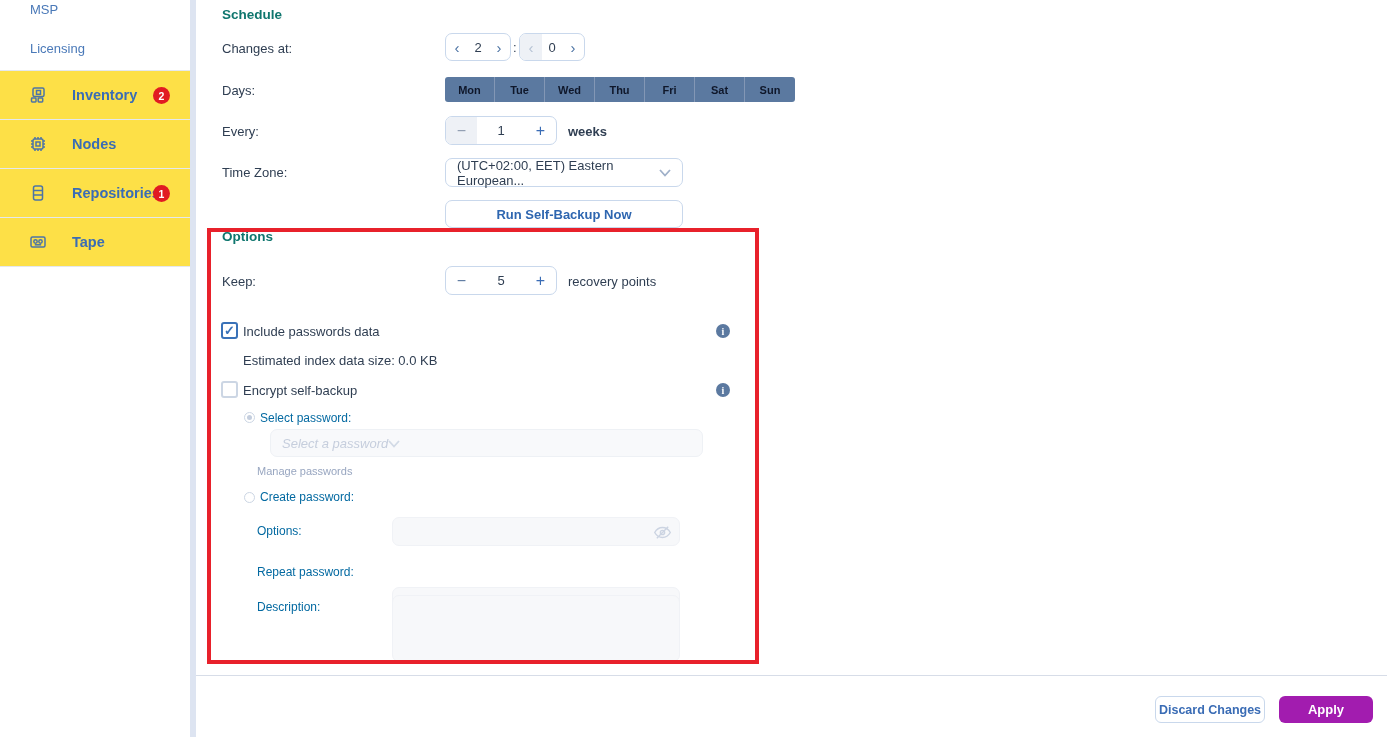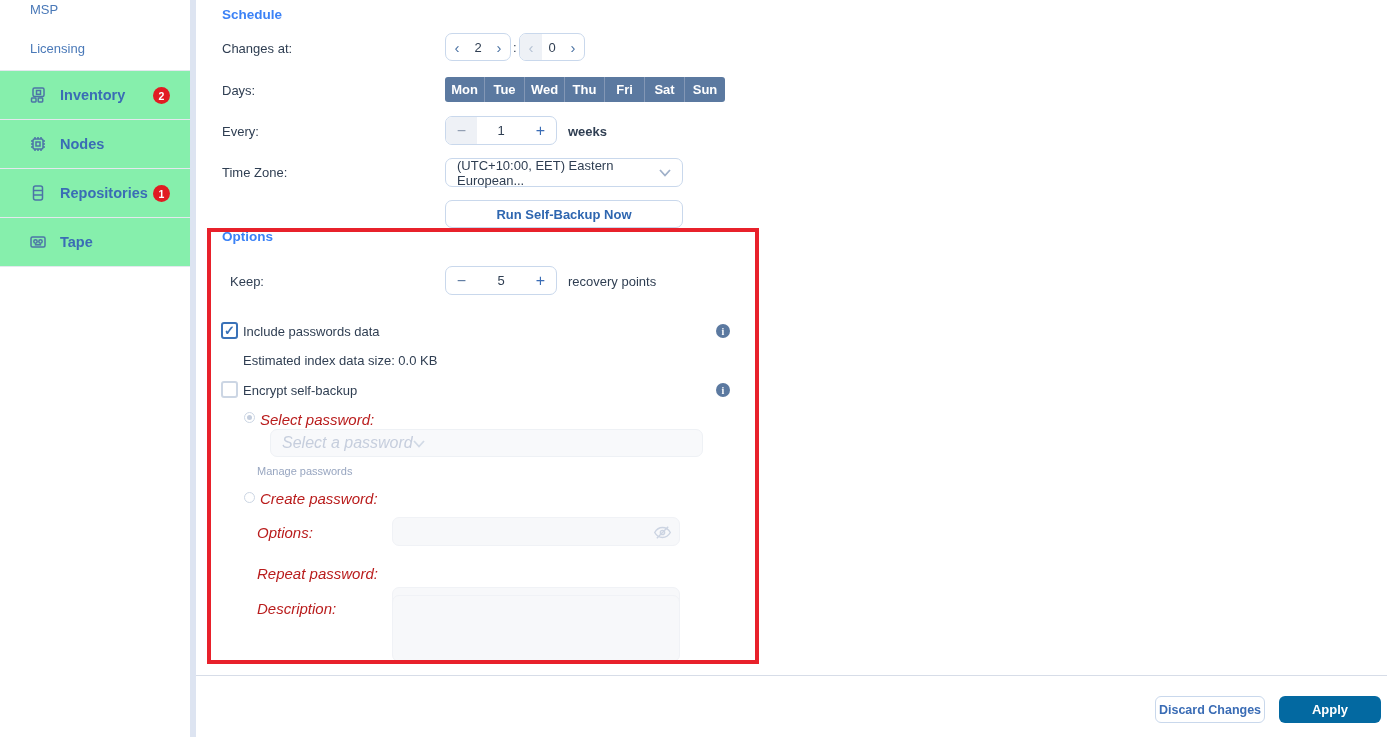--- a/index.html
+++ b/index.html
@@ -5,45 +5,45 @@
   * { box-sizing: border-box; margin: 0; padding: 0; }
   html, body { width: 1387px; height: 737px; overflow: hidden; background: #fff;
     font-family: "Liberation Sans", sans-serif; }
   .app { display: flex; width: 1387px; height: 737px; }
 
   
   .sidebar { width: 190px; height: 737px; position: relative; background: #fff; flex: 0 0 190px; }
   .side-sub { position: absolute; left: 30px; font-size: 13px; color: #4a79b8; cursor: pointer; }
   .side-items { position: absolute; top: 70px; left: 0; right: 0; border-top: 1px solid #e4e8ee; }
   .side-item { height: 49px; border-bottom: 1px solid #e4e8ee; display: flex; align-items: center;
-    padding-left: 28px; position: relative; cursor: pointer; background: #86efac; }
+    padding-left: 28px; position: relative; cursor: pointer; background: #fde047; gap: 12px; }
   .side-item .ilabel { color: #3a6cb5; font-weight: 700; font-size: 14.5px; margin-left: 12px; }
   .side-icon { width: 20px; height: 20px; flex: 0 0 20px; }
   .side-icon svg { stroke: #4c74a6; fill: none; stroke-width: 1.5; }
   .badge { position: absolute; left: 153px; top: 16px; width: 17px; height: 17px; border-radius: 50%;
     background: #e11b22; color: #fff; font-size: 10.5px; font-weight: 700;
     display: flex; align-items: center; justify-content: center; }
   .scrollstrip { width: 6px; height: 737px; background: #dde4f1; flex: 0 0 6px; }
 
   
   .main { position: relative; flex: 1; background: #fff; }
   .abs { position: absolute; }
-  .hdr { font-size: 13.5px; font-weight: 700; color: #3b82f6; }
+  .hdr { font-size: 13.5px; font-weight: 700; color: #0f766e; }
   .lbl { font-size: 13px; color: #2f3e52; }
 
   .spin { display: inline-flex; align-items: center; width: 66px; height: 28px;
     border: 1px solid #c9d8ec; border-radius: 7px; background: #fff; overflow: hidden; }
   .spin .chev { width: 22px; height: 100%; display: flex; align-items: center; justify-content: center;
     color: #4a72a3; font-size: 15px; cursor: pointer; }
   .spin .chev.dis { background: #eef1f6; color: #b6c2d4; }
   .spin .val { flex: 1; text-align: center; font-size: 13px; color: #2f3e52; }
   .colon { font-size: 13px; color: #2f3e52; }
 
   .days { display: flex; border-radius: 3px; overflow: hidden; }
-  .day { width: 40px; height: 25px; background: #5b79a0; color: #ffffff; font-weight: 700; font-size: 13px;
+  .day { width: 50px; height: 25px; background: #5b79a0; color: #0f172a; font-weight: 700; font-size: 11px;
     display: flex; align-items: center; justify-content: center; border-right: 1px solid #8397b5; cursor: pointer; }
   .day:last-child { border-right: none; }
 
   .stepper { display: inline-flex; align-items: center; width: 112px; height: 29px;
     border: 1px solid #c9d8ec; border-radius: 7px; background: #fff; overflow: hidden; }
   .sbtn { width: 31px; height: 100%; display: flex; align-items: center; justify-content: center;
     font-size: 16px; cursor: pointer; }
   .sbtn.minus-dis { background: #eef1f6; color: #8e9bb0; }
   .sbtn.minus-en { color: #5b79a0; }
   .sbtn.plus { color: #3a6cb5; }
@@ -62,34 +62,34 @@
     display: flex; align-items: center; justify-content: center; cursor: pointer; }
   .check.on { border: 2px solid #3a72b8; color: #3a72b8; font-size: 13px; font-weight: 700; }
   .check.off { border: 2px solid #ccd6e4; }
   .info { width: 14px; height: 14px; border-radius: 50%; background: #5b79a0; color: #fff;
     font-size: 10px; font-weight: 700; font-family: "Liberation Serif", serif;
     display: flex; align-items: center; justify-content: center; cursor: pointer; }
 
   .radio { width: 11px; height: 11px; border-radius: 50%; border: 1.5px solid #ccd6e4; background: #fff;
     display: inline-flex; align-items: center; justify-content: center; }
   .radio.sel::after { content: ""; width: 5px; height: 5px; border-radius: 50%; background: #c4cede; }
-  .dis-lbl { font-size: 15px; color: #b91c1c; font-style: italic; }
+  .dis-lbl { font-size: 12px; color: #0369a1; }
   .dis-select { width: 433px; height: 28px; background: #f8f9fb; border: 1px solid #eef1f5; border-radius: 7px;
     display: flex; align-items: center; justify-content: flex-start; padding: 0 11px;
-    font-size: 16px; font-style: italic; color: #c6cedd; }
+    font-size: 13px; font-style: italic; color: #c6cedd; }
   .mng { font-size: 11px; color: #98a6c0; }
   .dis-input { width: 288px; height: 29px; background: #f7f8fa; border: 1px solid #f0f2f6; border-radius: 7px;
     position: relative; }
   .eye { position: absolute; right: 8px; top: 6px; }
   .dis-area { width: 288px; height: 67px; background: #f7f8fa; border: 1px solid #f0f2f6; border-radius: 7px; }
 
   .divider { height: 1px; background: #d7dde8; }
   .discard { width: 110px; height: 27px; border: 1px solid #c9d8ec; border-radius: 6px; background: #fff;
     color: #3a6cb5; font-weight: 700; font-size: 12.5px; font-family: inherit; cursor: pointer; }
-  .apply { width: 102px; height: 27px; border: none; border-radius: 6px; background: #0369a1;
+  .apply { width: 94px; height: 27px; border: none; border-radius: 6px; background: #a21caf;
     color: #fff; font-weight: 700; font-size: 13px; font-family: inherit; cursor: pointer; }
 </style>
 </head>
 <body>
 
 <div class="app">
 
   <nav class="sidebar">
     <div class="side-sub" style="top:2px;">MSP</div>
     <div class="side-sub" style="top:41px;">Licensing</div>
@@ -174,33 +174,33 @@
     <div class="abs lbl" style="left:26px;top:124px;">Every:</div>
     <div class="abs stepper" style="left:249px;top:116px;">
       <span class="sbtn minus-dis">−</span>
       <span class="val">1</span>
       <span class="sbtn plus">+</span>
     </div>
     <div class="abs lbl" style="left:372px;top:124px;font-weight:bold;">weeks</div>
 
     <div class="abs lbl" style="left:26px;top:165px;">Time Zone:</div>
     <div class="abs dropdown" style="left:249px;top:158px;">
-      <span>(UTC+10:00, EET) Eastern European...</span>
+      <span>(UTC+02:00, EET) Eastern European...</span>
       <span><svg width="12" height="8" viewBox="0 0 12 8">
             <polyline points="1,1 6,6.5 11,1" fill="none" stroke="#9fb0c9" stroke-width="1.8"></polyline>
           </svg></span>
     </div>
 
     <button class="abs runbtn" style="left:249px;top:200px;">Run Self-Backup Now</button>
 
     <div class="abs annotation" style="left:11px;top:228px;width:552px;height:436px;"></div>
 
     <div class="abs hdr" style="left:26px;top:229px;">Options</div>
 
-    <div class="abs lbl" style="left:26px;top:274px;margin-left:8px;">Keep:</div>
+    <div class="abs lbl" style="left:26px;top:274px;">Keep:</div>
     <div class="abs stepper" style="left:249px;top:266px;">
       <span class="sbtn minus-en">−</span>
       <span class="val">5</span>
       <span class="sbtn plus">+</span>
     </div>
     <div class="abs lbl" style="left:372px;top:274px;">recovery points</div>
 
     <div class="abs check on" style="left:25px;top:322px;">
       <span>✓</span>
     </div>

